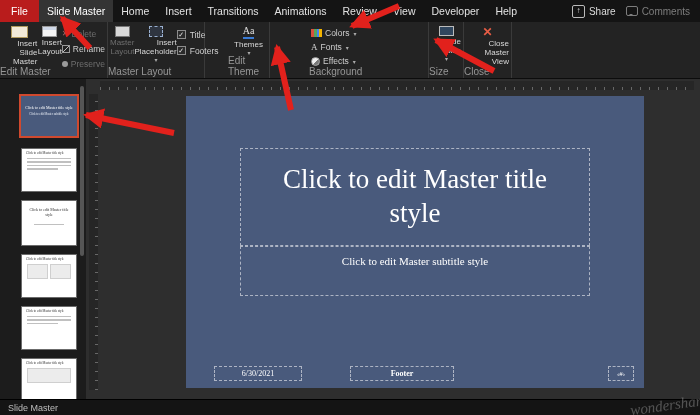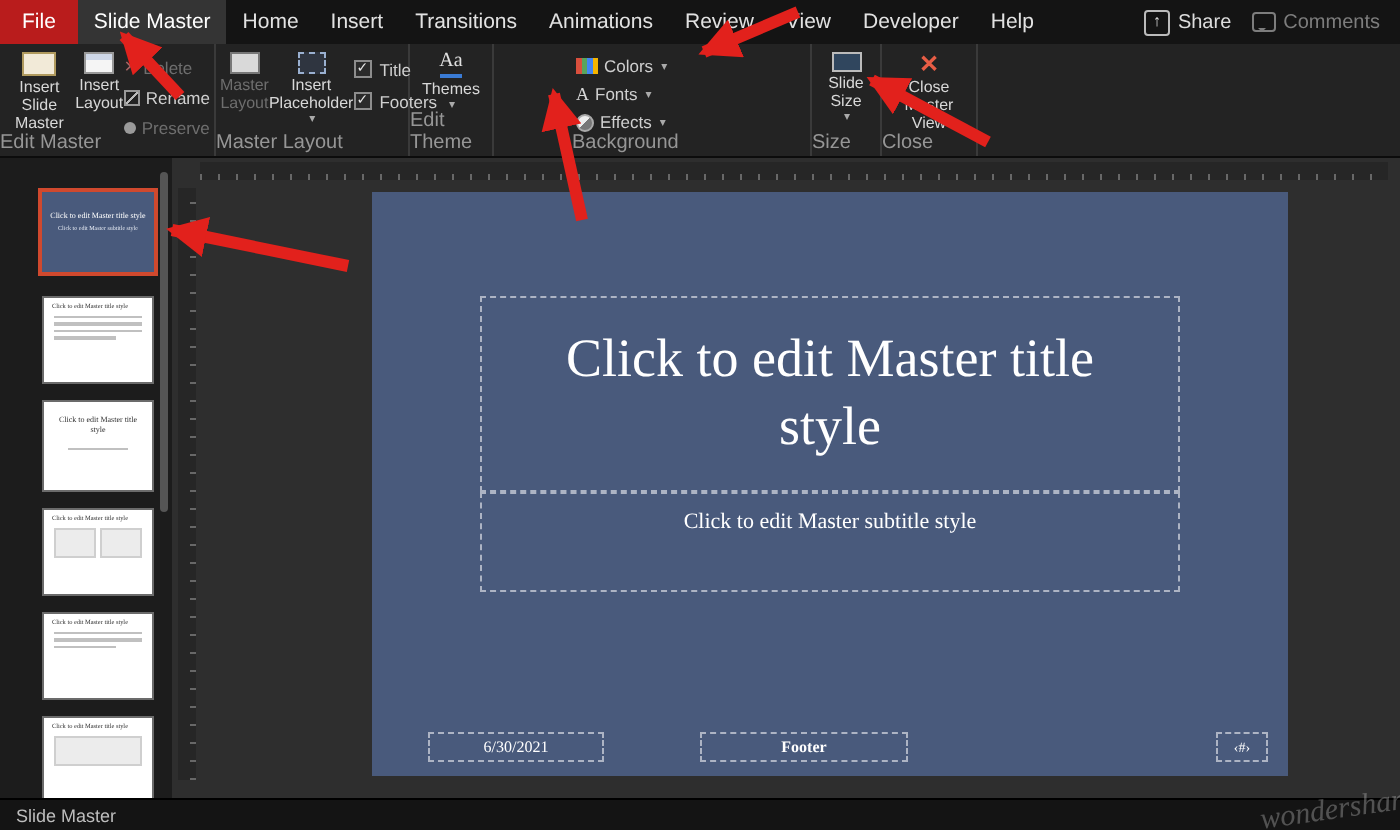--- a/index.html
+++ b/index.html
@@ -22,21 +22,21 @@
 
   
   .ribbon{position:absolute;left:0;top:22px;right:0;height:56px;background:#232323;
           border-bottom:1px solid #0c0c0c;display:flex;z-index:4;}
   .group{position:relative;height:100%;border-right:1px solid #3a3a3a;box-sizing:border-box;
          padding:2px 2px 12px 2px;display:flex;align-items:flex-start;}
   .group-label{position:absolute;left:0;right:0;bottom:1px;text-align:left;font-size:10px;color:#969696;}
   .bigbtn{display:flex;flex-direction:column;align-items:center;gap:1px;padding-top:2px;
           font-size:8px;line-height:1.15;color:#d8d8d8;text-align:center;cursor:default;}
   .bigbtn.disabled{color:#6e6e6e;}
-  .biglabel{display:block;}
+  .biglabel{display:block;text-align:right;}
   .smallcol{display:flex;flex-direction:column;gap:3px;padding-top:4px;}
   .smallbtn{display:flex;align-items:center;gap:3px;font-size:8.5px;color:#cfcfcf;height:12px;white-space:nowrap;}
   .smallbtn.disabled{color:#6e6e6e;}
   .caret{font-size:6px;color:#aaa;margin-left:1px;}
   .cbrow{display:flex;align-items:center;gap:4px;font-size:8.5px;color:#d0d0d0;height:13px;white-space:nowrap;}
   .cb{width:9px;height:9px;box-sizing:border-box;border:1px solid #8d8d8d;background:#2b2b2b;
       display:inline-flex;align-items:center;justify-content:center;font-size:7px;color:#e6e6e6;line-height:1;}
   .cb.empty{color:transparent;}
 
   
@@ -54,21 +54,21 @@
   .ic-bgstyles{width:12px;height:9px;background:linear-gradient(135deg,#f0f0f0,#49597b);border:1px solid #888;box-sizing:border-box;}
   .ic-slidesize{width:15px;height:10px;border:1px solid #bbb;box-sizing:border-box;background:#30465e;}
   .ic-close{font-size:12px;font-weight:bold;color:#e85d45;line-height:1;}
   .ic-delete{font-size:8px;color:#a66;line-height:1;}
   .ic-rename{width:8px;height:8px;border:1px solid #999;background:linear-gradient(135deg,transparent 45%,#bbb 45% 55%,transparent 55%);box-sizing:border-box;}
   .ic-preserve{width:6px;height:6px;border-radius:50%;background:#9a9a9a;}
 
   
   .g-editmaster{width:108px;}
   .g-masterlayout{width:97px;}
-  .g-edittheme{width:42px;justify-content:center;}
+  .g-edittheme{width:42px;justify-content:center;margin-left:23px;}
   .g-background{width:120px;margin-left:39px;}
   .g-size{width:35px;justify-content:center;}
   .g-close{width:48px;justify-content:center;}
   .g-spacer{flex:1;border-right:none;}
   .bgleft{display:flex;flex-direction:column;gap:2px;padding-top:3px;width:48px;}
   .bgright{display:flex;flex-direction:column;gap:4px;padding-top:4px;}
   .bgright .smallbtn{font-size:7.3px;}
   .bgright .cbrow{font-size:6.8px;}
 
   

